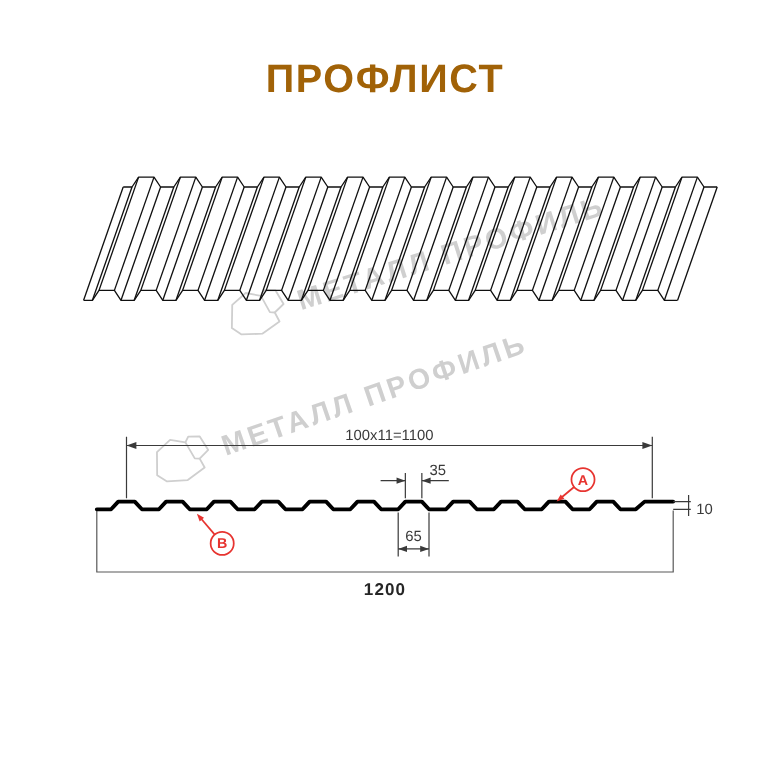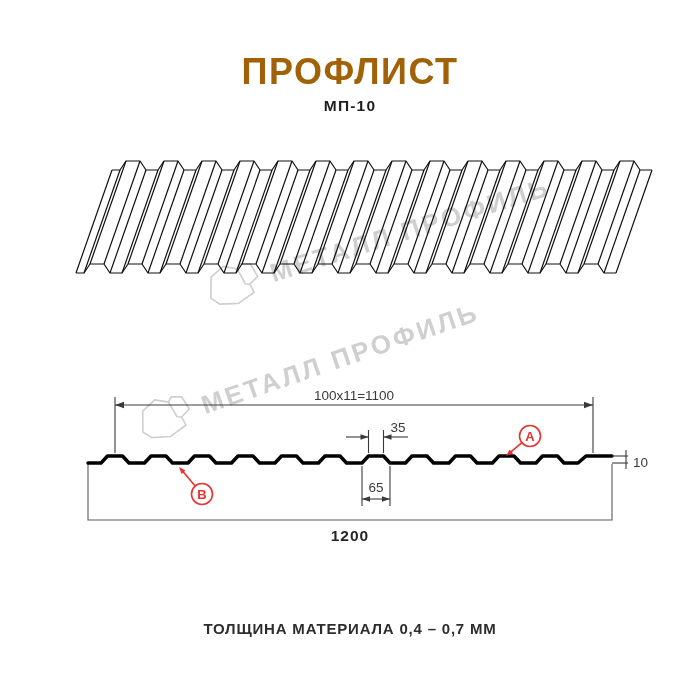--- a/index.html
+++ b/index.html
@@ -37,21 +37,20 @@
   .red-line{stroke:var(--accent,#e73430);stroke-width:1.6;fill:none;}
   .red-fill{fill:var(--accent,#e73430);stroke:none;}
   .red-text{fill:var(--accent,#e73430);font-family:"Liberation Sans",sans-serif;font-size:13px;font-weight:700;}
 </style>
 </head>
 <body>
 
 <div id="canvas" style="--accent: #e73430; --wm: #cfcfcf;">
 
   <div class="title">ПРОФЛИСТ</div>
-  <div class="subtitle">МП-10</div>
 
   <div class="watermark" id="wm1">
     <svg width="58" height="48" viewBox="0 0 70 55">
       <polygon points="4,34 12,10 30,2 45,10 50,5 62,9 66,26 54,32 56,43 34,50 12,44" fill="none" stroke="var(--wm,#cfcfcf)" stroke-width="2" stroke-linejoin="round"></polygon>
       <polyline points="45,10 49,30 54,32" fill="none" stroke="var(--wm,#cfcfcf)" stroke-width="2" stroke-linejoin="round"></polyline>
     </svg>
     <span class="wm-text">МЕТАЛЛ ПРОФИЛЬ</span>
   </div>
 
   <div class="watermark" id="wm2">
@@ -176,14 +175,13 @@
     </g>
 
     <g>
       <circle class="red-line" cx="162" cy="114" r="10.5"></circle>
       <text class="red-text" x="162" y="118.5" text-anchor="middle">B</text>
       <line class="red-line" x1="155.2" y1="106" x2="142.9" y2="91.6"></line>
       <polygon class="red-fill" points="139,87 145.5,90.6 141.5,94"></polygon>
     </g>
   </svg>
 
-  <div class="caption">ТОЛЩИНА МАТЕРИАЛА 0,4 – 0,7 ММ</div>
 </div>
 
 </body></html>

